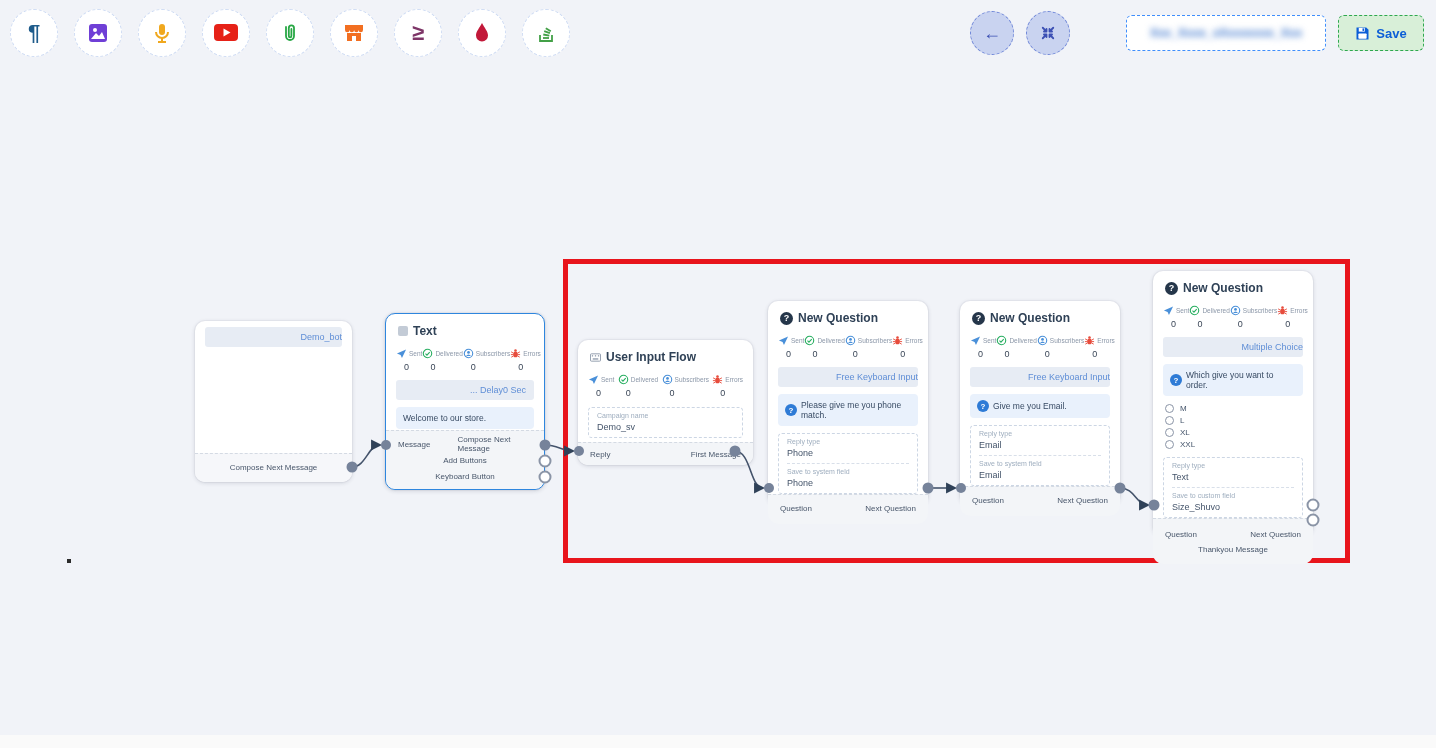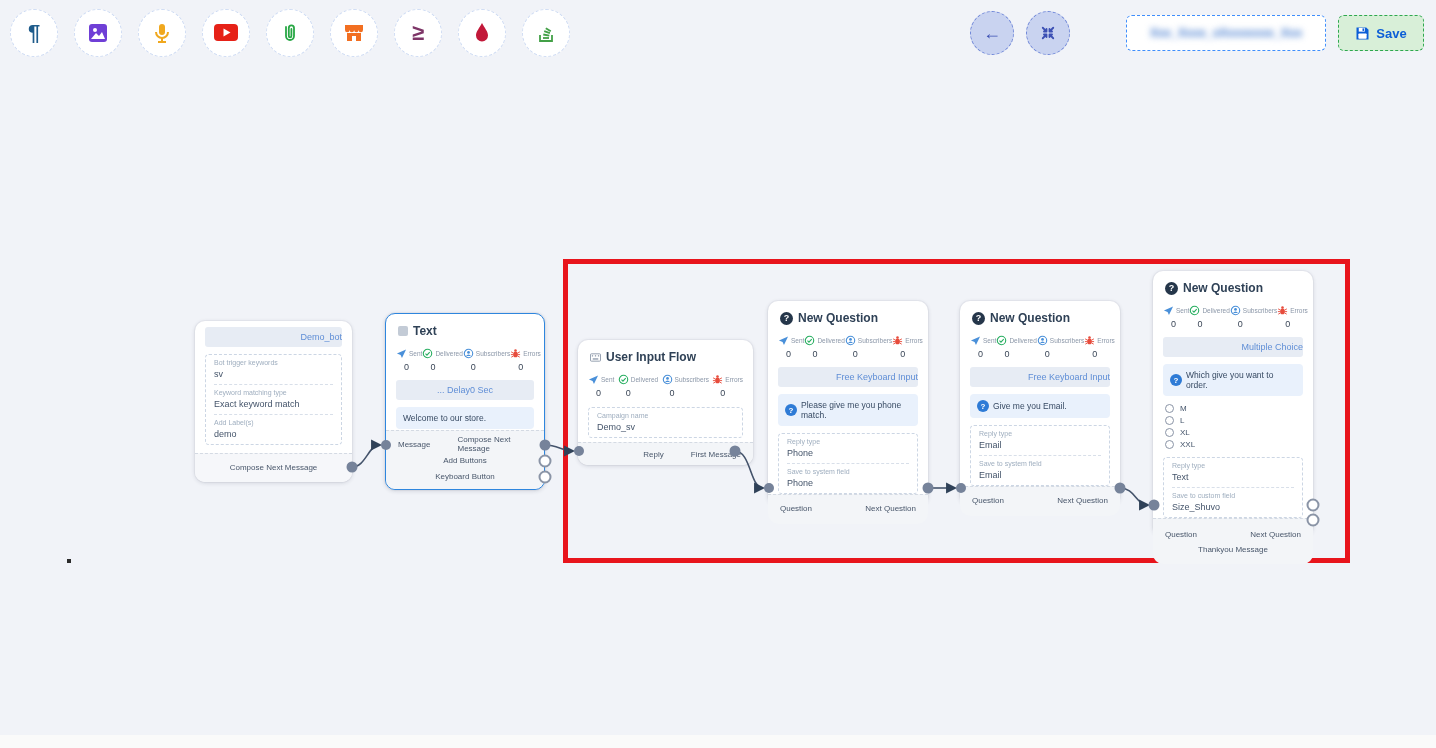--- a/index.html
+++ b/index.html
@@ -35,21 +35,21 @@
     display:inline-flex;align-items:center;justify-content:center;}
   .q-icon.blue{background:#2e7bd6;width:12px;height:12px;font-size:8px;flex:0 0 auto;}
 
   .stats{display:flex;justify-content:space-between;padding:6px 10px 2px;}
   .stat{display:flex;flex-direction:column;align-items:flex-start;}
   .stat-top{display:flex;align-items:center;gap:2px;font-size:6.5px;color:#8b97a8;}
   .stat-val{font-size:9px;color:#3a4657;margin:3px 0 0 8px;}
 
   .chip{margin:6px 10px 0;background:#e7ecf4;color:#5f8ed6;font-size:9px;text-align:right;
     padding:5px 0;border-radius:3px;cursor:pointer;}
-  .chip-row{display:flex;justify-content:center;text-align:left;padding:5px 8px;}
+  .chip-row{display:flex;justify-content:flex-end;text-align:left;padding:5px 8px;}
   .bubble{margin:7px 10px 0;background:#e9f1fc;border-radius:4px;font-size:8.5px;color:#374a63;
     padding:6px 7px;display:flex;align-items:center;gap:4px;cursor:pointer;}
 
   .fieldbox{margin:7px 10px 0;border:1px dashed #ccd6e4;border-radius:4px;padding:0 8px;cursor:pointer;}
   .field{padding:4px 0 5px;}
   .field + .field{border-top:1px dashed #d8dfe9;}
   .f-label{font-size:7px;color:#9faebf;margin-bottom:3px;}
   .f-value{font-size:9px;color:#44546a;}
 
   .options{margin:6px 10px 0;padding:0 2px;}
@@ -151,34 +151,20 @@
         <rect x="4.5" y="10" width="11" height="7" rx="1" fill="#fff"></rect>
       </svg>
       <span>Save</span>
     </div>
   </div>
 
   <div class="red-rect"></div>
 
   <div class="node" style="left:195px;top:321px;width:157px;height:161px;">
     <div class="chip">Demo_bot</div>
-    <div class="fieldbox">
-      <div class="field">
-        <div class="f-label">Bot trigger keywords</div>
-        <div class="f-value">sv</div>
-      </div>
-      <div class="field">
-        <div class="f-label">Keyword matching type</div>
-        <div class="f-value">Exact keyword match</div>
-      </div>
-      <div class="field">
-        <div class="f-label">Add Label(s)</div>
-        <div class="f-value">demo</div>
-      </div>
-    </div>
     <div class="node-footer" style="padding-bottom:8px;background:#f6f7fa;">
       <div class="frow right">
           <span>Compose Next Message</span>
         </div>
     </div>
   </div>
 
   <div class="node selected" style="left:385px;top:313px;width:160px;height:177px;">
     <div class="node-title">
       <span class="sq-icon"></span>
@@ -317,21 +303,21 @@
           </div>
         <div class="stat-val">0</div>
       </div>
     </div>
     <div class="fieldbox">
       <div class="field">
         <div class="f-label">Campaign name</div>
         <div class="f-value">Demo_sv</div>
       </div>
     </div>
-    <div class="node-footer" style="padding-top:4px;padding-bottom:4px;align-items:flex-end;">
+    <div class="node-footer" style="padding-top:4px;padding-bottom:4px;">
       <div class="frow split">
         <span>Reply</span>
         <span>First Message</span>
       </div>
     </div>
   </div>
 
   <div class="node" style="left:768px;top:301px;width:160px;height:204px;">
     <div class="node-title">
       <span class="q-icon">?</span>

